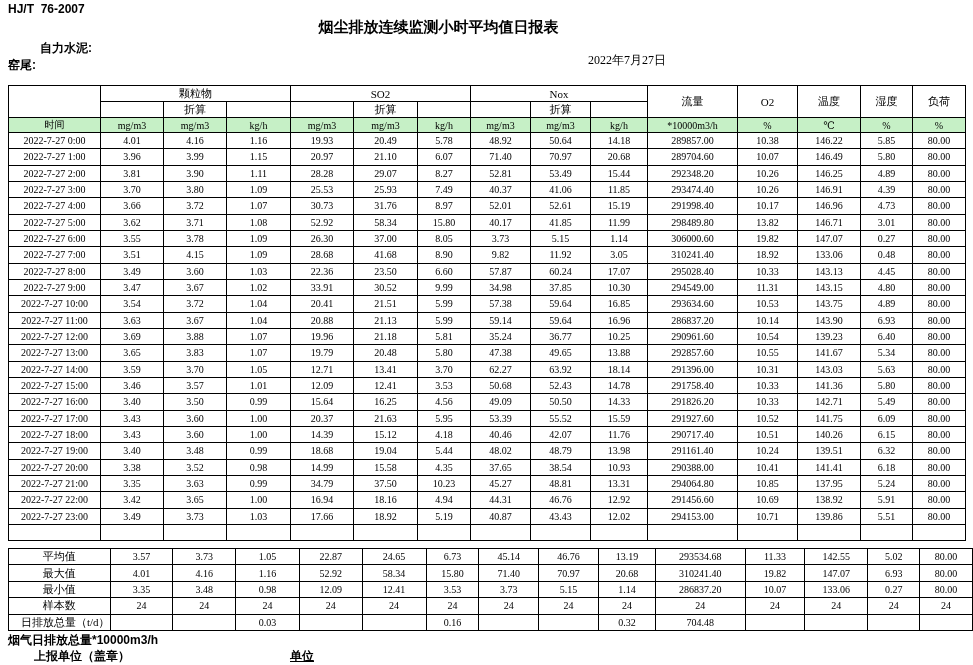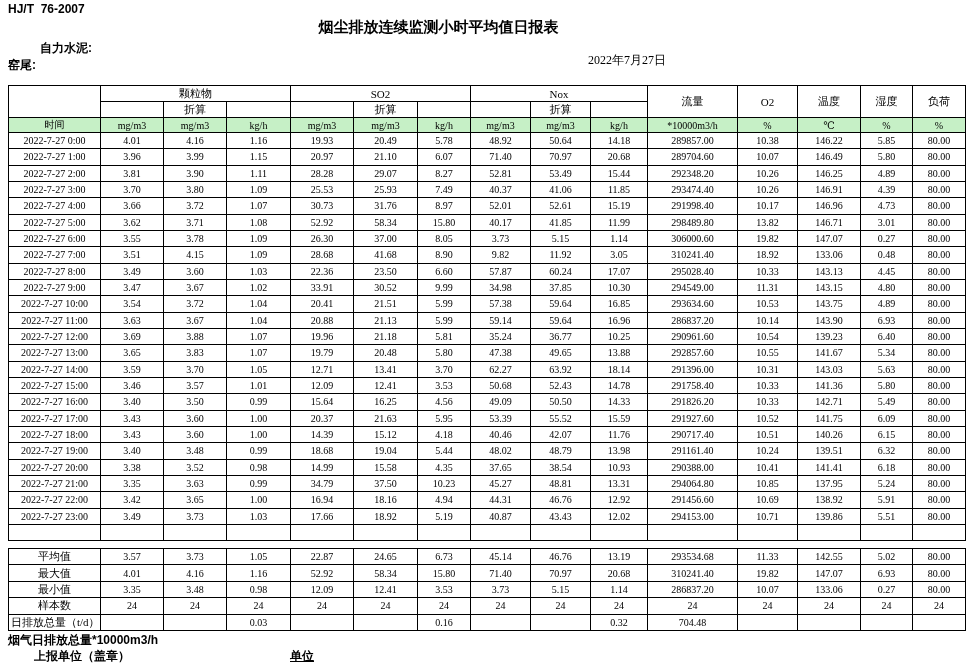--- a/index.html
+++ b/index.html
@@ -19,21 +19,21 @@
   th, td { border: 1px solid #000; font-weight: normal; text-align: center;
     overflow: hidden; white-space: nowrap; padding: 0; font-size: 10px; }
   thead th { font-size: 11px; }
   .h-row1 { height: 14px; }
   .h-row2 { height: 14px; }
   .units-row { height: 15px; }
   .units-row th { background: var(--green); font-size: 10px; }
   #data-tbody tr { height: 16.33px; }
   #summary-tbody tr { height: 16.4px; }
   #summary-tbody td.label { font-size: 11px; }
-  #summary-tbody td.label.left { text-align: left; padding-left: 2px; }
+  #summary-tbody td.label.left { text-align: left; padding-left: 12px; }
   .blank-row { height: 16px; }
   #footer-note { left: 8px; top: 632px; font-size: 12px; }
   #footer-report { left: 8px; top: 648px; font-size: 12px; margin-left: 26px; }
   #footer-unit { left: 290px; top: 648px; font-size: 12px; text-decoration: underline; }
 </style>
 </head>
 <body>
 
 <div class="abs boldsans" id="standard">HJ/T  76-2007</div>
 <div class="abs boldsans" id="title">烟尘排放连续监测小时平均值日报表</div>

